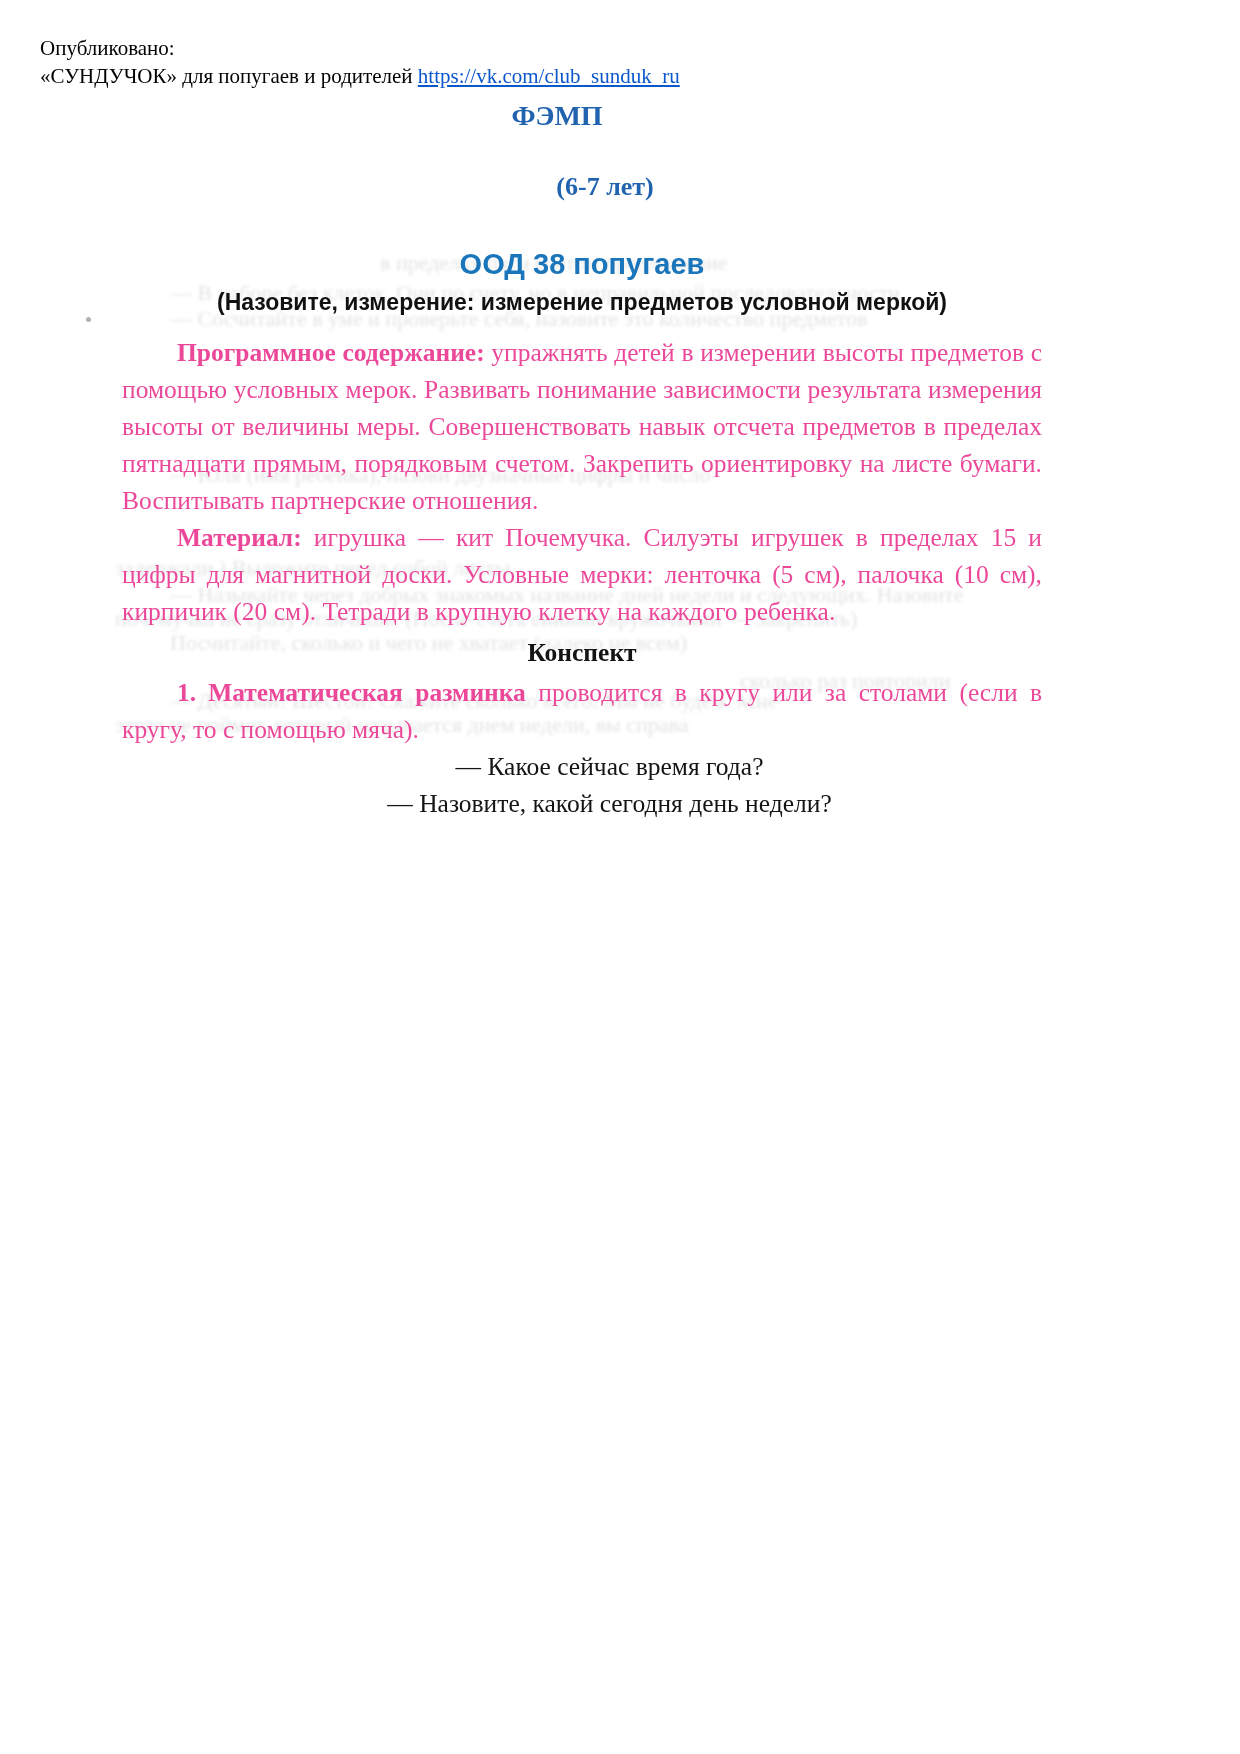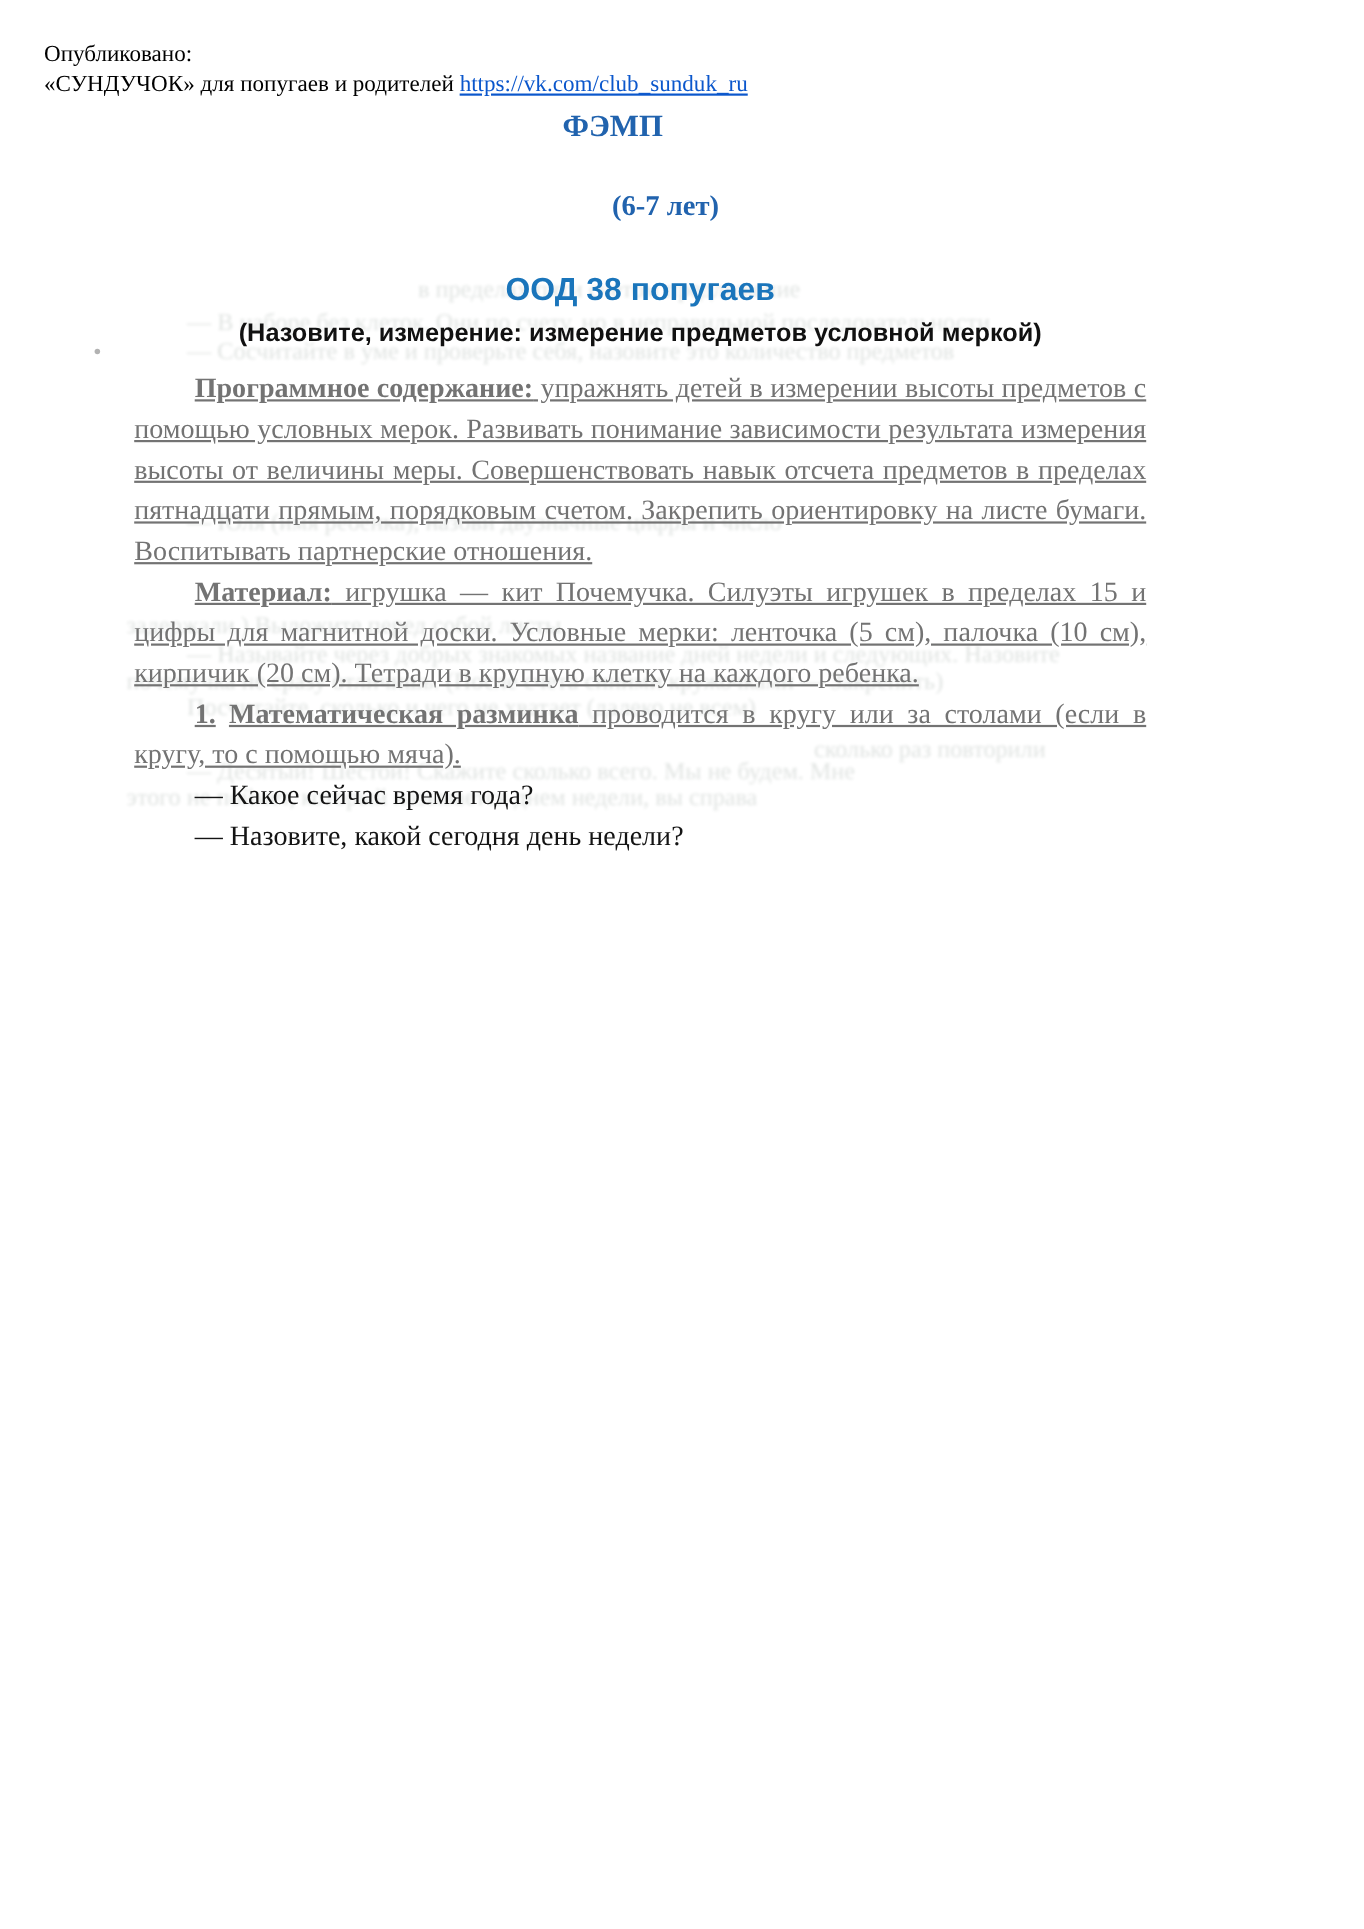--- a/index.html
+++ b/index.html
@@ -63,38 +63,37 @@
     font-weight: bold;
     font-size: 23px;
     color: #111111;
   }
   .body-par {
     margin: 0;
     font-size: 25.5px;
     line-height: 37px;
     text-align: justify;
     text-indent: 55px;
-    color: #737373;
-    text-decoration: underline;
+    color: #ec4899;
   }
   .body-par b { font-weight: bold; }
   .section-heading {
     margin: 8px 0 6px 0;
     text-align: center;
     font-weight: bold;
     font-size: 25.5px;
     color: #141414;
   }
   .num-label { margin-right: 12px; }
   .dialogue-par {
     margin: 0;
     font-size: 25.5px;
     line-height: 37px;
     text-indent: 55px;
-    text-align: left;
+    text-align: center;
     color: #141414;
   }
 
   
   .ghost {
     position: absolute;
     z-index: 1;
     font-family: "Liberation Serif", serif;
     font-size: 22px;
     color: #44584c;
@@ -142,19 +141,20 @@
 <div class="scan-block">
 
   <h1 class="lesson-heading">ООД 38 попугаев</h1>
 
   <h2 class="lesson-subheading">(Назовите, измерение: измерение предметов условной меркой)</h2>
 
   <p class="body-par"><b>Программное содержание:</b><span> упражнять детей в измерении высоты предметов с помощью условных мерок. Развивать понимание зависимости результата измерения высоты от величины меры. Совершенствовать навык отсчета предметов в пределах пятнадцати прямым, порядковым счетом. Закрепить ориентировку на листе бумаги. Воспитывать партнерские отношения.</span></p>
 
   <p class="body-par"><b>Материал:</b><span> игрушка — кит Почемучка. Силуэты игрушек в пределах 15 и цифры для магнитной доски. Условные мерки: ленточка (5 см), палочка (10 см), кирпичик (20 см). Тетради в крупную клетку на каждого ребенка.</span></p>
 
+  <h3 class="section-heading">Конспект</h3>
 
   <p class="body-par"><b class="num-label">1.</b><b>Математическая разминка</b><span> проводится в кругу или за столами (если в кругу, то с помощью мяча).</span></p>
 
   <p class="dialogue-par">— Какое сейчас время года?</p>
   <p class="dialogue-par">— Назовите, какой сегодня день недели?</p>
 
 </div>
 
 </body></html>

